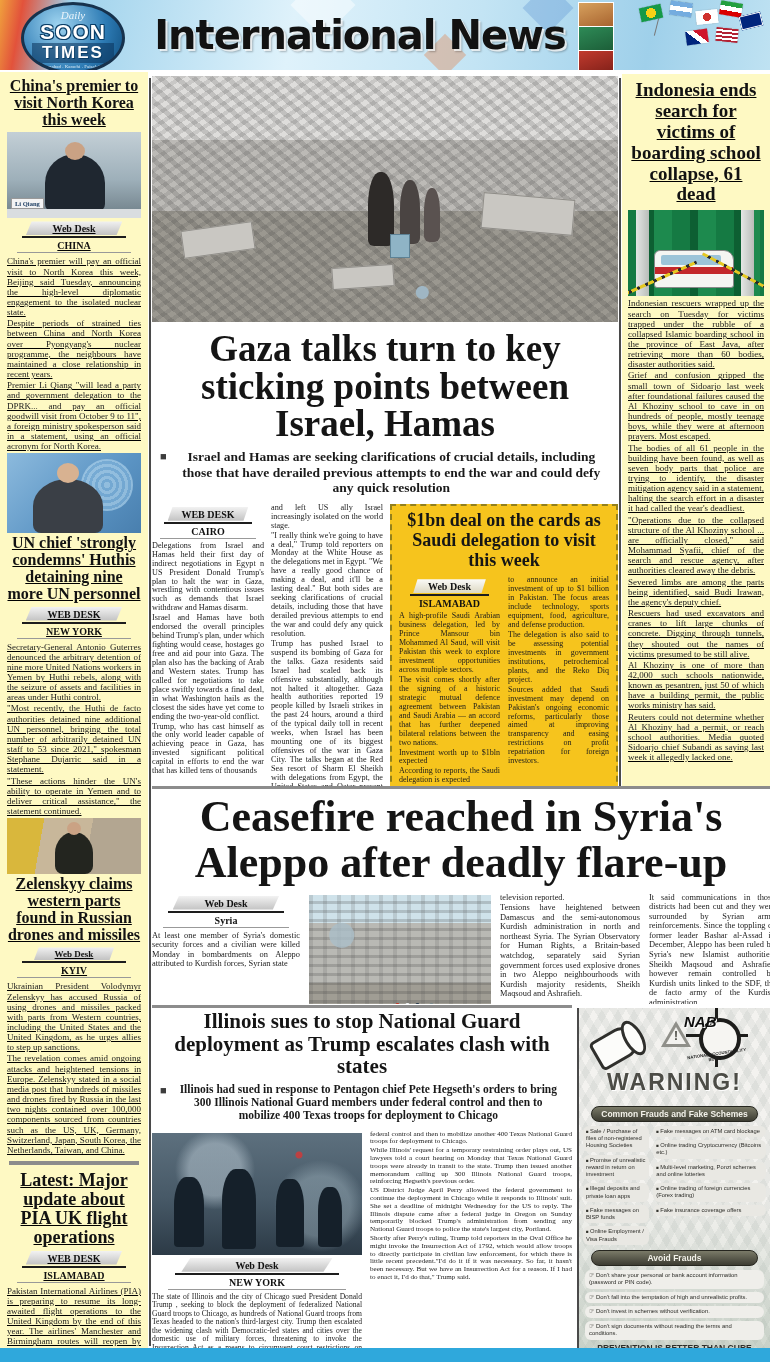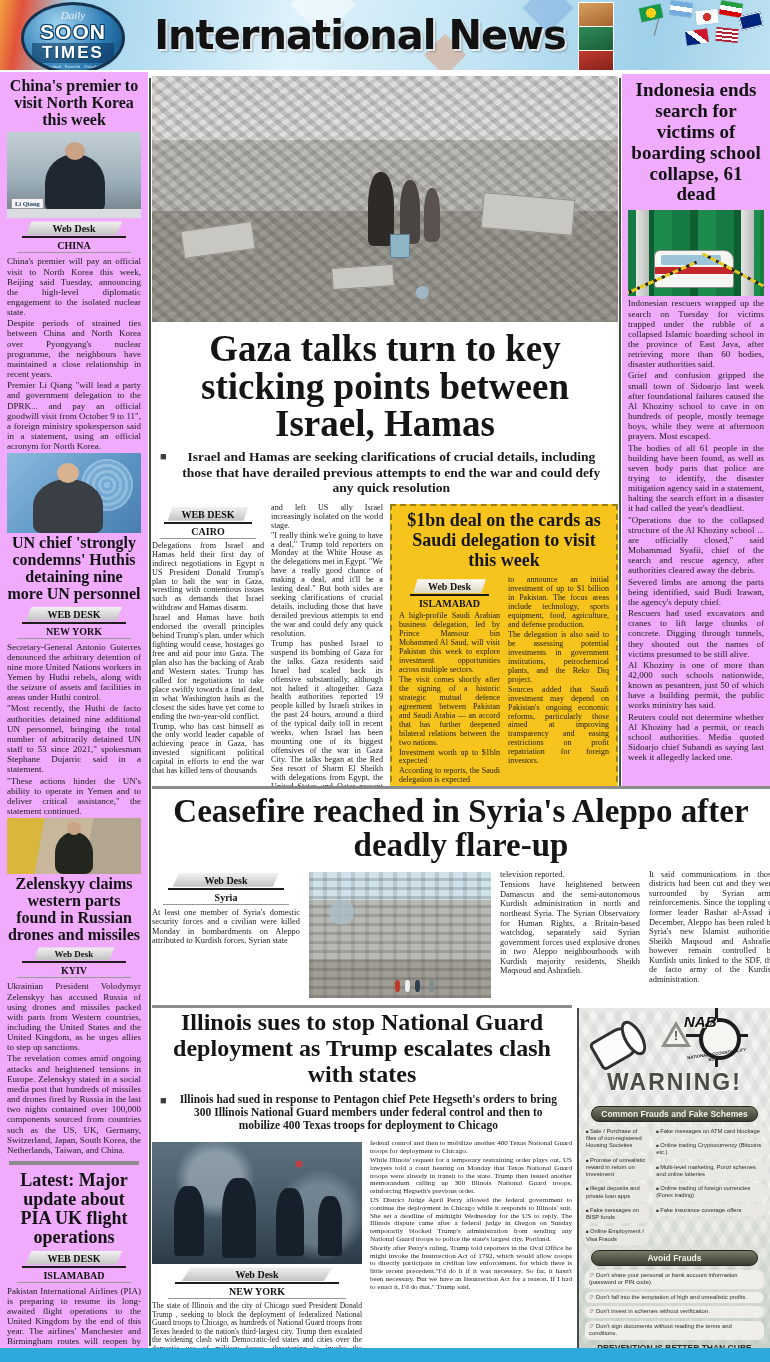--- a/index.html
+++ b/index.html
@@ -29,21 +29,21 @@
   .crowd{position:absolute;left:28px;bottom:-6px;width:170px;height:26px;
     background:radial-gradient(circle at 10% 100%,#1b2a38 6px,transparent 7px),
                radial-gradient(circle at 25% 100%,#22303f 7px,transparent 8px),
                radial-gradient(circle at 40% 100%,#1b2a38 6px,transparent 7px),
                radial-gradient(circle at 55% 100%,#26364а 7px,transparent 8px),
                radial-gradient(circle at 70% 100%,#1b2a38 7px,transparent 8px),
                radial-gradient(circle at 85% 100%,#22303f 6px,transparent 7px),
                linear-gradient(0deg,#15222e 30%,transparent 70%);}
 
   
-  .panel-blue{background:#f0abfc;}
+  .panel-blue{background:#fef9c3;text-decoration:underline;}
   .left-col{left:0;top:72px;width:148px;height:1276px;padding:4px 7px;box-sizing:border-box;overflow:hidden;}
   .right-col{left:622px;top:74px;width:148px;height:712px;padding:4px 6px;box-sizing:border-box;overflow:hidden;}
   .vdiv{position:absolute;width:2px;background:#4a4a4a;}
   .hrule{position:absolute;height:3px;background:#8c8c8c;}
   .sep{height:4px;background:#8c8c8c;margin:6px 2px;}
   .blue-strip{left:0;top:1348px;width:770px;height:14px;background:#2fa8dc;}
 
   .h-left{font-size:16px;font-weight:bold;text-align:center;line-height:1.05;color:#121212;margin:2px 0 4px;}
   .h-right{font-size:19px;font-weight:bold;text-align:center;line-height:1.1;color:#121212;margin:2px 0 5px;}
   .byline{text-align:center;margin:3px auto 2px;}
@@ -94,36 +94,36 @@
 
   .saudi-box{flex:1;background:#f6c41d;border:2px dashed #93801c;padding:2px 7px;box-sizing:border-box;overflow:hidden;}
   .h-saudi{font-size:18px;font-weight:bold;text-align:center;line-height:1.12;color:#151515;margin:2px 0 6px;}
   .saudi-cols{display:flex;gap:8px;margin-top:4px;}
   .saudi-col{flex:1;}
   .saudi-col .para{font-size:8px;line-height:1.12;}
   .saudi-byline .byline-box{background:linear-gradient(180deg,#fbfbf8,#ddd8c2);}
 
   
   .syria-sec{left:152px;top:790px;width:618px;height:214px;overflow:hidden;}
-  .h-syria{font-size:33px;font-weight:bold;text-align:center;line-height:1.04;color:#151515;margin:4px 0 7px;}
+  .h-syria{font-size:44px;font-weight:bold;text-align:center;line-height:1.04;color:#151515;margin:4px 0 7px;}
   .syria-row{display:flex;gap:9px;}
   .syria-colA{width:148px;flex:none;}
   .syria-colB{width:140px;flex:none;}
   .syria-colC{width:126px;flex:none;}
   .syria-row .para{font-size:8.4px;line-height:1.14;}
   .ph-aleppo{width:182px;flex:none;height:126px;background:
       radial-gradient(circle at 18% 32%,rgba(170,190,200,.8) 12px,transparent 13px),
       repeating-linear-gradient(0deg,rgba(60,60,60,.22) 0 3px,transparent 3px 9px),
       repeating-linear-gradient(90deg,rgba(90,90,90,.18) 0 4px,transparent 4px 14px),
       linear-gradient(180deg,#cfe2ea 0 22%,#b9b9b4 22% 70%,#a09d94 70% 100%);}
   .al-fig{position:absolute;bottom:6px;width:5px;height:12px;border-radius:40%;}
 
   
   .ill-sec{left:152px;top:1008px;width:420px;height:340px;overflow:hidden;}
-  .h-ill{font-size:24px;font-weight:bold;text-align:center;line-height:1.08;color:#151515;margin:2px 0 5px;}
+  .h-ill{font-size:21px;font-weight:bold;text-align:center;line-height:1.08;color:#151515;margin:2px 0 5px;}
   .subhead-ill .sh-text{font-size:11.5px;}
   .ill-row{display:flex;gap:8px;margin-top:4px;}
   .ill-colL{width:210px;flex:none;}
   .ill-colR{flex:1;}
   .ill-colL .para{font-size:7.6px;line-height:1.12;}
   .ill-colR .para{font-size:7.1px;line-height:1.1;}
   .ph-guard{height:122px;background:
       radial-gradient(circle at 70% 18%,rgba(200,60,60,.9) 3px,transparent 4px),
       radial-gradient(circle at 30% 30%,rgba(190,205,215,.5) 26px,transparent 40px),
       radial-gradient(circle at 80% 60%,rgba(170,190,200,.4) 30px,transparent 46px),

